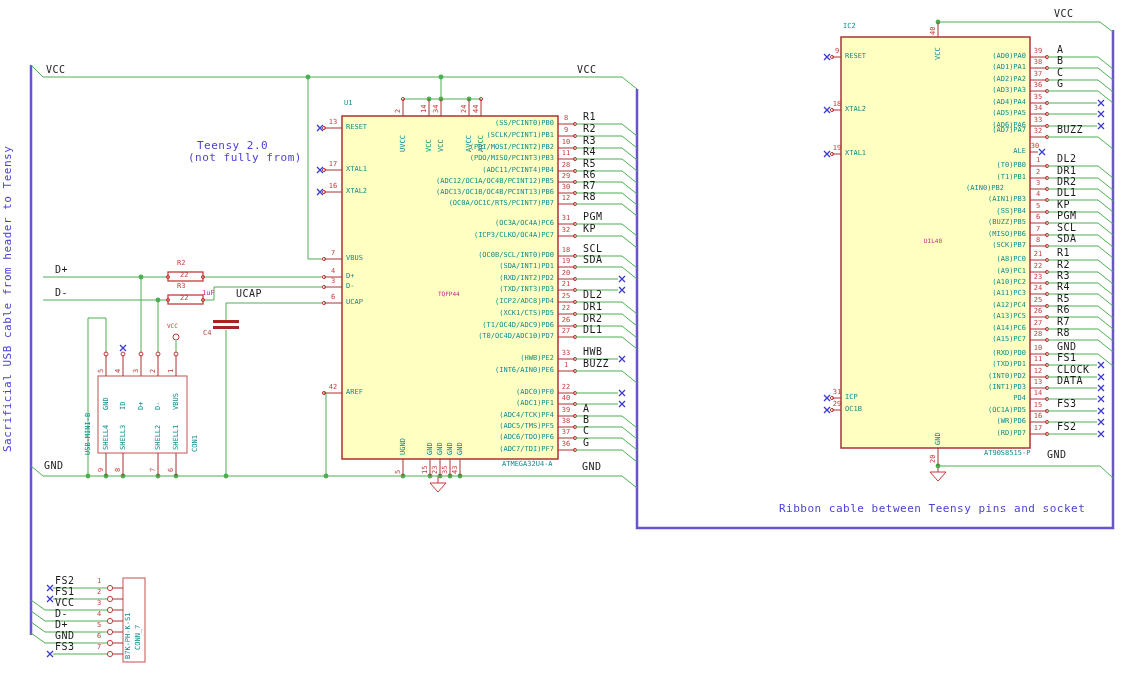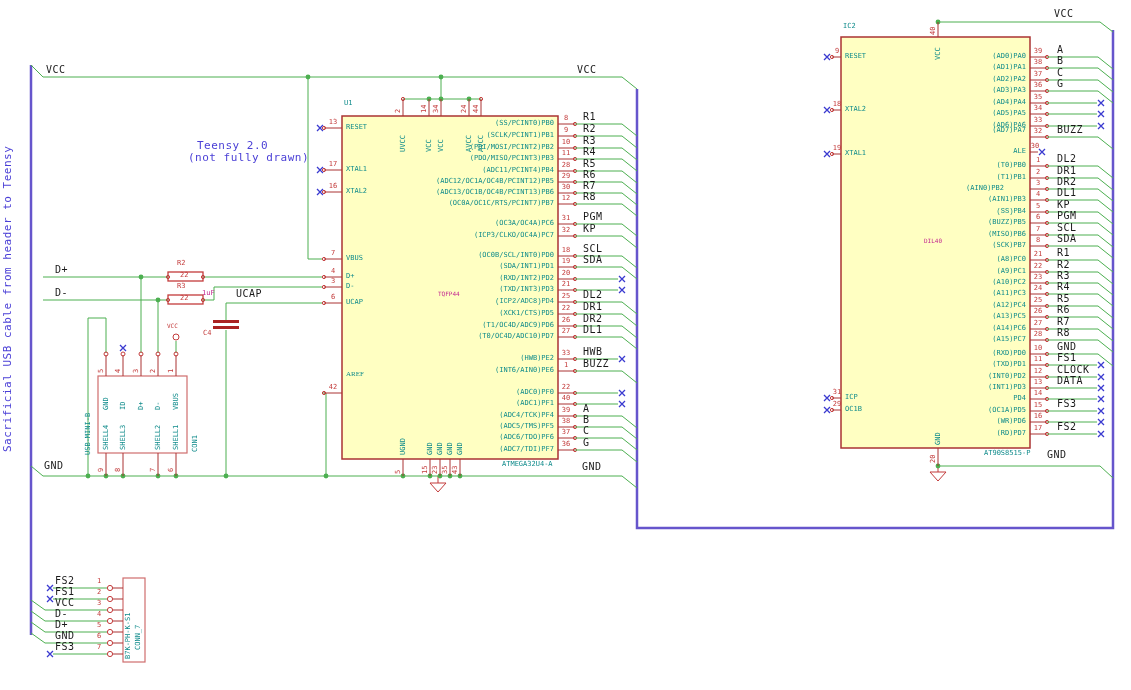--- a/index.html
+++ b/index.html
@@ -424,21 +424,22 @@
   <div class="t net" style="left:577px;top:65px">VCC</div>
   <div class="t net" style="left:1054px;top:9px">VCC</div>
   <div class="t net" style="left:44px;top:461px">GND</div>
   <div class="t net" style="left:582px;top:462px">GND</div>
   <div class="t net" style="left:1047px;top:450px">GND</div>
   <div class="t net" style="left:55px;top:265px">D+</div>
   <div class="t net" style="left:55px;top:288px">D-</div>
   <div class="t net" style="left:236px;top:289px">UCAP</div>
 
   <div class="t note" style="left:197px;top:140px">Teensy 2.0</div>
-  <div class="t note" style="left:188px;top:152px">(not fully drawn)</div>
+  <div class="t note" style="left:188px;top:152px">(not fully from)</div>
+  <div class="t note" style="left:779px;top:503px">Ribbon cable between Teensy pins and socket</div>
 
   <div class="t cy" style="left:344px;top:100px">U1</div>
   <div class="t cy" style="left:502px;top:461px">ATMEGA32U4-A</div>
   <div class="t mag tiny" style="left:438px;top:291px">TQFP44</div>
   <div class="t cy" style="left:843px;top:23px">IC2</div>
   <div class="t cy" style="left:984px;top:450px">AT90S8515-P</div>
   <div class="t mag tiny" style="left:924px;top:238px">DIL40</div>
   <div class="t red" style="left:177px;top:260px">R2</div>
   <div class="t red" style="left:180px;top:272px">22</div>
   <div class="t red" style="left:177px;top:283px">R3</div>
@@ -527,21 +528,21 @@
     <div class="t pname" style="left: 346px; top: 188px;">XTAL2</div>
     <div class="t pnum calign" style="left: 333px; top: 183px;">16</div>
     <div class="t pname" style="left: 346px; top: 255px;">VBUS</div>
     <div class="t pnum calign" style="left: 333px; top: 250px;">7</div>
     <div class="t pname" style="left: 346px; top: 273px;">D+</div>
     <div class="t pnum calign" style="left: 333px; top: 268px;">4</div>
     <div class="t pname" style="left: 346px; top: 283px;">D-</div>
     <div class="t pnum calign" style="left: 333px; top: 278px;">3</div>
     <div class="t pname" style="left: 346px; top: 299px;">UCAP</div>
     <div class="t pnum calign" style="left: 333px; top: 294px;">6</div>
-    <div class="t pname" style="left: 346px; top: 371px; font-family: Liberation Serif, serif;">AREF</div>
+    <div class="t pname" style="left: 346px; top: 389px;">AREF</div>
     <div class="t pnum calign" style="left: 333px; top: 384px;">42</div>
     <div class="t pnum v" style="left: 402px; top: 105px; line-height: 8px;">2</div>
     <div class="t pname v" style="left: 407px; top: 144px; line-height: 8px;">UVCC</div>
     <div class="t pnum v" style="left: 428px; top: 105px; line-height: 8px;">14</div>
     <div class="t pname v" style="left: 433px; top: 144px; line-height: 8px;">VCC</div>
     <div class="t pnum v" style="left: 440px; top: 105px; line-height: 8px;">34</div>
     <div class="t pname v" style="left: 445px; top: 144px; line-height: 8px;">VCC</div>
     <div class="t pnum v" style="left: 468px; top: 105px; line-height: 8px;">24</div>
     <div class="t pname v" style="left: 473px; top: 144px; line-height: 8px;">AVCC</div>
     <div class="t pnum v" style="left: 480px; top: 105px; line-height: 8px;">44</div>

